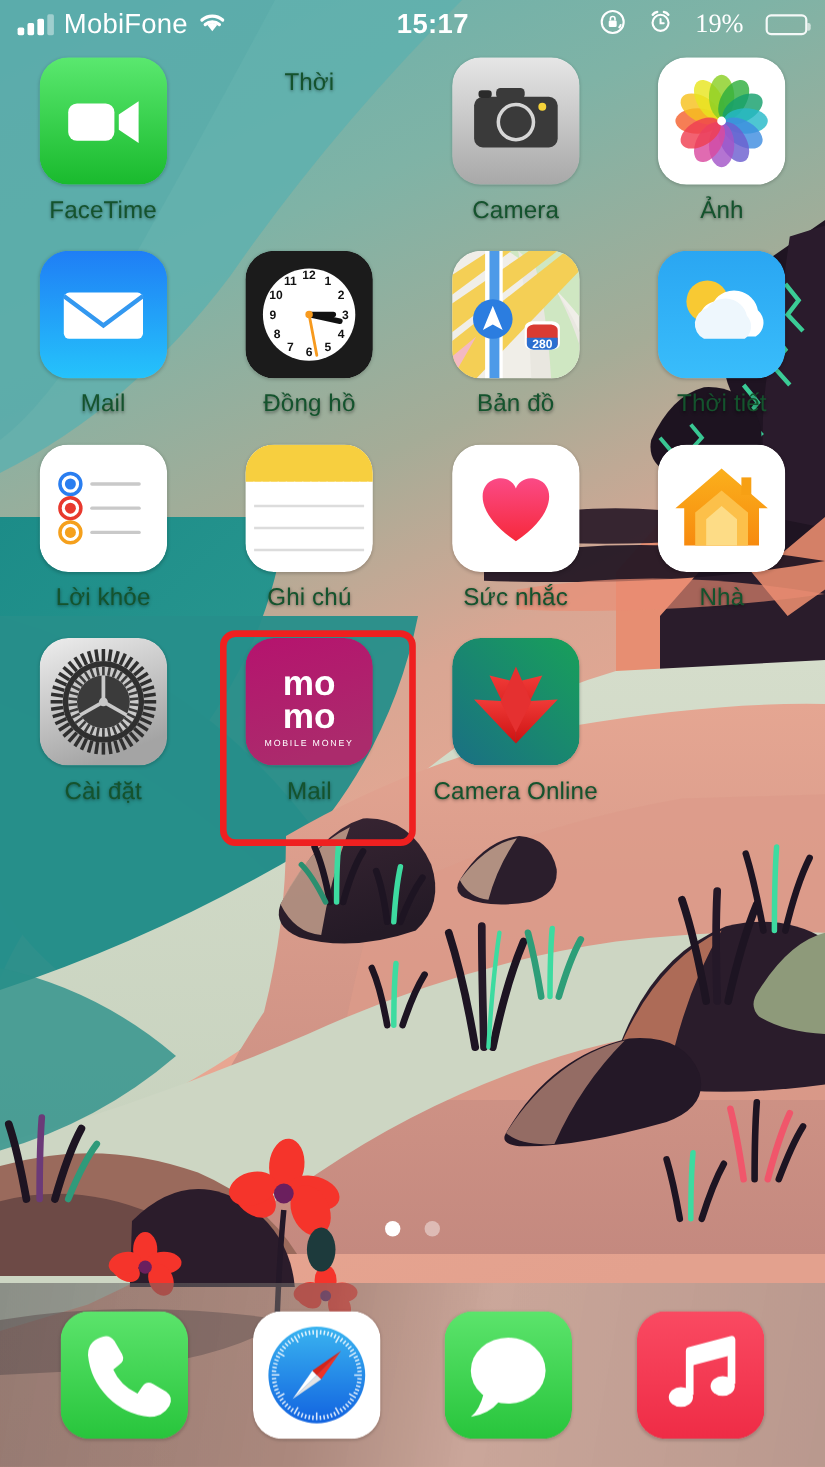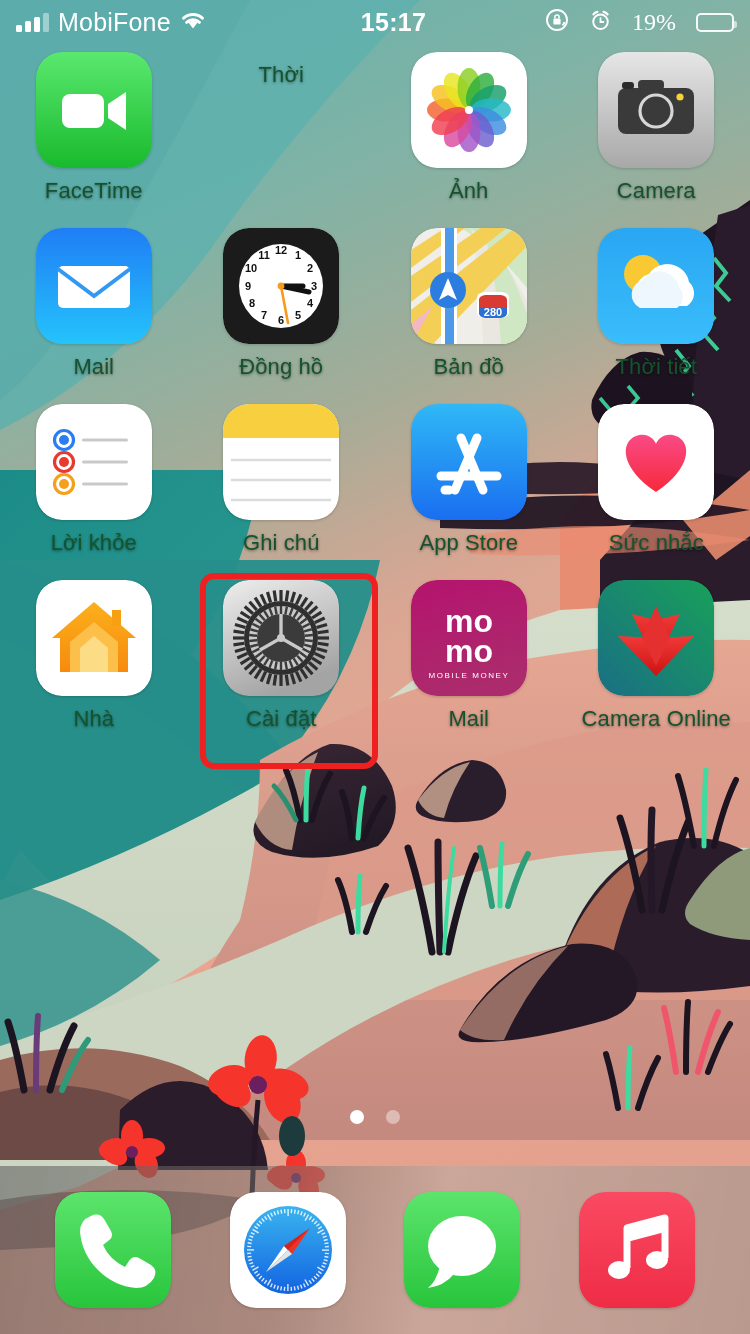--- a/index.html
+++ b/index.html
@@ -375,58 +375,58 @@
           </svg>
         </div>
         <div class="label">FaceTime</div>
       </div>
       <div class="app">
         <div class="label">Thời</div>
       </div>
       <div class="app">
         <div class="icon">
           <svg viewBox="0 0 116 116" xmlns="http://www.w3.org/2000/svg">
+    <defs>
+              <linearGradient id="cg" x1="0" y1="0" x2="0" y2="1">
+      <stop offset="0" stop-color="#e6e6e6"></stop>
+                <stop offset="1" stop-color="#a8a8a8"></stop>
+    </linearGradient>
+            </defs>
+    <rect width="116" height="116" rx="26" fill="url(#cg)"></rect>
+    <rect x="20" y="36" width="76" height="46" rx="8" fill="#3a3a3a"></rect>
+    <rect x="40" y="28" width="26" height="10" rx="4" fill="#3a3a3a"></rect>
+    <rect x="24" y="30" width="12" height="7" rx="3" fill="#2b2b2b"></rect>
+    <circle cx="58" cy="59" r="16" fill="none" stroke="#d6d6d6" stroke-width="3.2"></circle>
+    <circle cx="82" cy="45" r="3.6" fill="#f6d33a"></circle>
+          </svg>
+        </div>
+        <div class="label">Camera</div>
+      </div>
+      <div class="app">
+        <div class="icon">
+          <svg viewBox="0 0 116 116" xmlns="http://www.w3.org/2000/svg">
             <rect width="116" height="116" rx="26" fill="#fff"></rect>
       <g style="mix-blend-mode:multiply">
               <ellipse cx="58" cy="36" rx="11.5" ry="20" fill="#f4622f" opacity=".82" transform="rotate(-90 58 58)"></ellipse>
               <ellipse cx="58" cy="36" rx="11.5" ry="20" fill="#f6c11e" opacity=".82" transform="rotate(-60 58 58)"></ellipse>
               <ellipse cx="58" cy="36" rx="11.5" ry="20" fill="#e8e520" opacity=".82" transform="rotate(-30 58 58)"></ellipse>
               <ellipse cx="58" cy="36" rx="11.5" ry="20" fill="#8bd024" opacity=".82" transform="rotate(0 58 58)"></ellipse>
               <ellipse cx="58" cy="36" rx="11.5" ry="20" fill="#2fae3e" opacity=".82" transform="rotate(30 58 58)"></ellipse>
               <ellipse cx="58" cy="36" rx="11.5" ry="20" fill="#16a06d" opacity=".82" transform="rotate(60 58 58)"></ellipse>
               <ellipse cx="58" cy="36" rx="11.5" ry="20" fill="#27b9c8" opacity=".82" transform="rotate(90 58 58)"></ellipse>
               <ellipse cx="58" cy="36" rx="11.5" ry="20" fill="#3f8ee0" opacity=".82" transform="rotate(120 58 58)"></ellipse>
               <ellipse cx="58" cy="36" rx="11.5" ry="20" fill="#6c5fd0" opacity=".82" transform="rotate(150 58 58)"></ellipse>
               <ellipse cx="58" cy="36" rx="11.5" ry="20" fill="#a355c8" opacity=".82" transform="rotate(180 58 58)"></ellipse>
               <ellipse cx="58" cy="36" rx="11.5" ry="20" fill="#d94aa0" opacity=".82" transform="rotate(210 58 58)"></ellipse>
               <ellipse cx="58" cy="36" rx="11.5" ry="20" fill="#ef3f52" opacity=".82" transform="rotate(240 58 58)"></ellipse>
             </g>
       <circle cx="58" cy="58" r="4" fill="#fff"></circle>
           </svg>
         </div>
         <div class="label">Ảnh</div>
-      </div>
-      <div class="app">
-        <div class="icon">
-          <svg viewBox="0 0 116 116" xmlns="http://www.w3.org/2000/svg">
-    <defs>
-              <linearGradient id="cg" x1="0" y1="0" x2="0" y2="1">
-      <stop offset="0" stop-color="#e6e6e6"></stop>
-                <stop offset="1" stop-color="#a8a8a8"></stop>
-    </linearGradient>
-            </defs>
-    <rect width="116" height="116" rx="26" fill="url(#cg)"></rect>
-    <rect x="20" y="36" width="76" height="46" rx="8" fill="#3a3a3a"></rect>
-    <rect x="40" y="28" width="26" height="10" rx="4" fill="#3a3a3a"></rect>
-    <rect x="24" y="30" width="12" height="7" rx="3" fill="#2b2b2b"></rect>
-    <circle cx="58" cy="59" r="16" fill="none" stroke="#d6d6d6" stroke-width="3.2"></circle>
-    <circle cx="82" cy="45" r="3.6" fill="#f6d33a"></circle>
-          </svg>
-        </div>
-        <div class="label">Camera</div>
       </div>
       <div class="app">
         <div class="icon">
           <svg viewBox="0 0 116 116" xmlns="http://www.w3.org/2000/svg">
     <defs>
               <linearGradient id="mg" x1="0" y1="0" x2="0" y2="1">
       <stop offset="0" stop-color="#1f7ef5"></stop>
                 <stop offset="1" stop-color="#25c3fb"></stop>
     </linearGradient>
             </defs>
@@ -548,40 +548,20 @@
               <rect x="109.60000000000001" y="34" width="3.6" height="5" rx="1.4"></rect>
             </g>
     <g stroke="#dcdcdc" stroke-width="2.4">
       <line x1="8" y1="56" x2="108" y2="56"></line>
       <line x1="8" y1="76" x2="108" y2="76"></line>
       <line x1="8" y1="96" x2="108" y2="96"></line>
     </g>
           </svg>
         </div>
         <div class="label">Ghi chú</div>
-      </div>
-      <div class="app">
-        <div class="icon">
-          <svg viewBox="0 0 116 116" xmlns="http://www.w3.org/2000/svg">
-    <defs>
-              <linearGradient id="ag" x1="0" y1="0" x2="0" y2="1">
-      <stop offset="0" stop-color="#2fb8f6"></stop>
-                <stop offset="1" stop-color="#1a6ef0"></stop>
-    </linearGradient>
-            </defs>
-    <rect width="116" height="116" rx="26" fill="url(#ag)"></rect>
-    <g stroke="#fff" stroke-width="9" stroke-linecap="round" fill="none">
-      <path d="M44 86 L66 34"></path>
-              <path d="M72 86 L50 34"></path>
-              <path d="M30 72 L86 72"></path>
-      <path d="M34 86 L38 86"></path>
-    </g>
-          </svg>
-        </div>
-        <div class="label">App Store</div>
       </div>
       <div class="app">
         <div class="icon">
           <svg viewBox="0 0 116 116" xmlns="http://www.w3.org/2000/svg">
     <defs>
               <linearGradient id="hg" x1="0" y1="0" x2="0" y2="1">
       <stop offset="0" stop-color="#fb4a86"></stop>
                 <stop offset="1" stop-color="#f6293b"></stop>
     </linearGradient>
             </defs>

